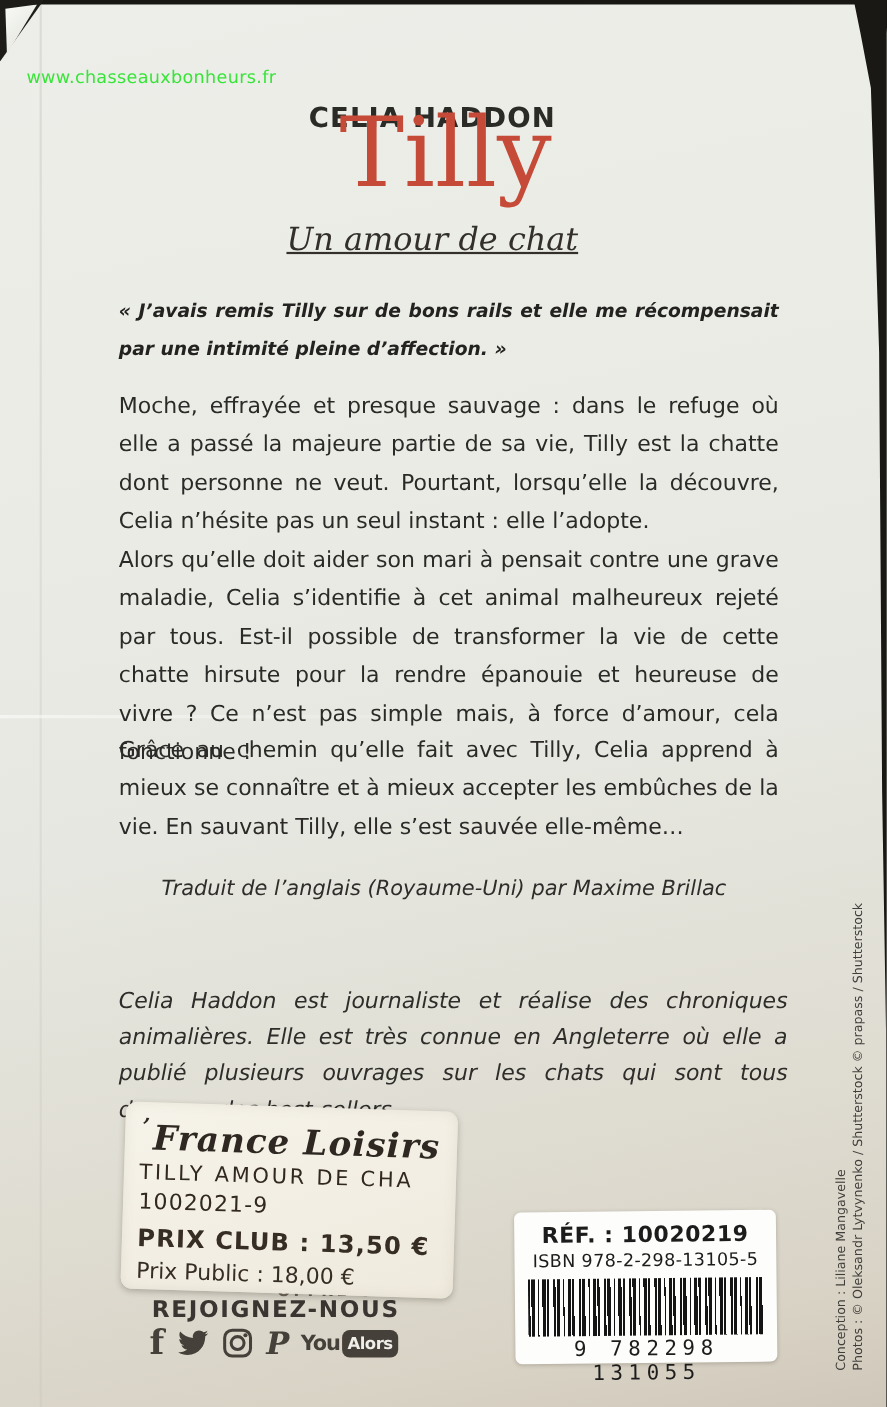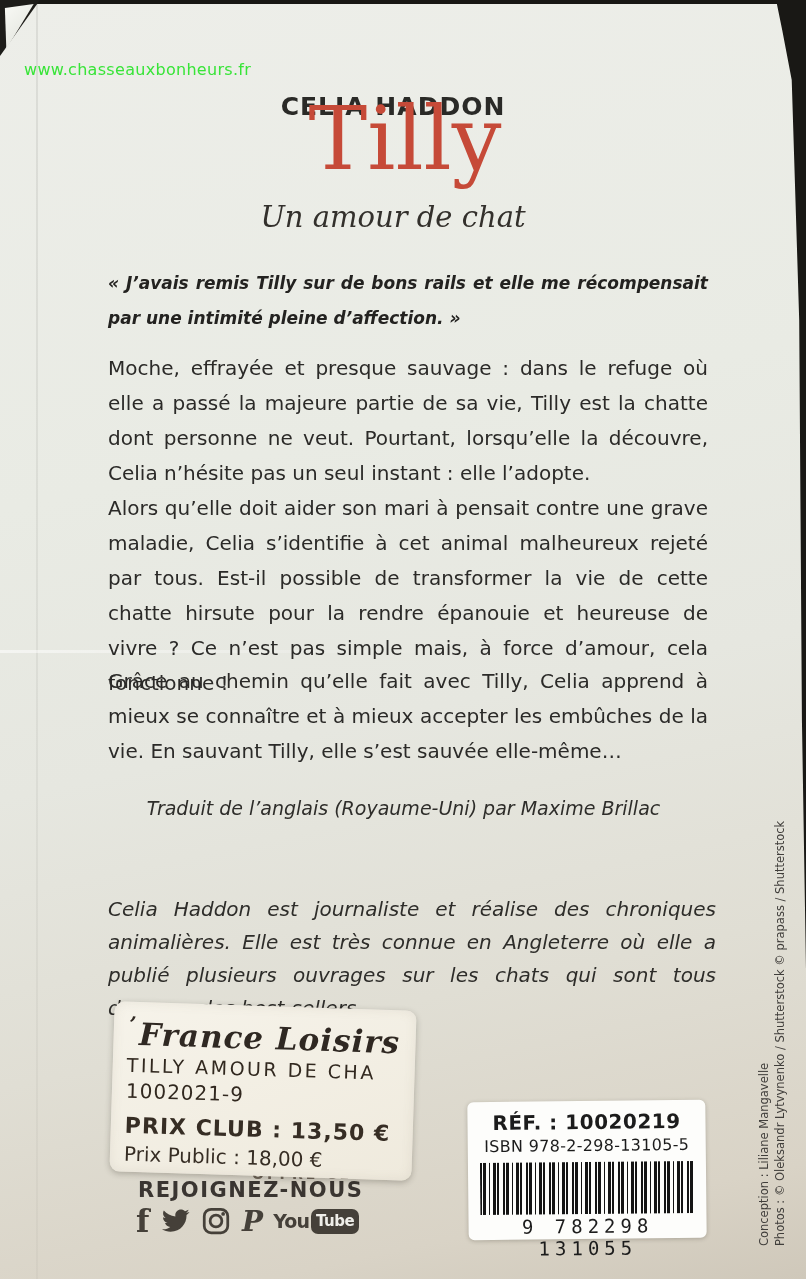--- a/index.html
+++ b/index.html
@@ -46,21 +46,21 @@
   .author{
     position:absolute;left:0;right:20px;top:56px;z-index:3;text-align:center;
     font-size:25px;font-weight:600;letter-spacing:1px;color:#2a2a27;margin-top:36px;
   }
   .title{
     position:absolute;left:0;right:20px;top:84px;z-index:3;text-align:center;
     font-family:"DejaVu Serif",serif;font-size:88px;line-height:1.25;color:#c64a38;padding-left:24px;
   }
   .subtitle{
     position:absolute;left:0;right:20px;top:200px;z-index:3;text-align:center;
-    font-family:"DejaVu Serif",serif;font-style:italic;font-size:29px;color:#33302c;
+    font-family:"DejaVu Serif",serif;font-style:italic;font-size:29px;color:#33302c;text-decoration:underline;
   }
   
   .copy{position:absolute;left:108px;width:600px;z-index:3;color:#2b2a28;
     font-size:20px;line-height:35px;text-align:justify;}
   .quote{top:266px;font-weight:bold;font-style:italic;font-size:17px;color:#232220;}
   .p1{top:351px;}
   .p2{top:491px;}
   .p3{top:664px;}
   .translator{
     position:absolute;left:0;right:20px;top:797px;z-index:3;text-align:center;
@@ -181,21 +181,21 @@
         <circle cx="17.7" cy="6.3" r="1.5" fill="currentColor"></circle>
       </svg>
   </span>
   <span>
     <svg width="24" height="32" viewBox="0 0 24 32">
         <text x="2" y="26" font-family="DejaVu Serif, serif" font-style="italic" font-weight="bold" font-size="28" fill="currentColor">P</text>
       </svg>
   </span>
   <span class="yt">
     <span class="yt-you">You</span>
-    <span class="yt-tube">Tube</span>
+    <span class="yt-tube">Alors</span>
   </span>
 </div>
 
 <div class="barcode-label">
   <div class="bc-ref">RÉF. : 10020219</div>
   <div class="bc-isbn">ISBN 978-2-298-13105-5</div>
   <div class="bc-bars"></div>
   <div class="bc-digits">9 782298 131055</div>
 </div>
 

